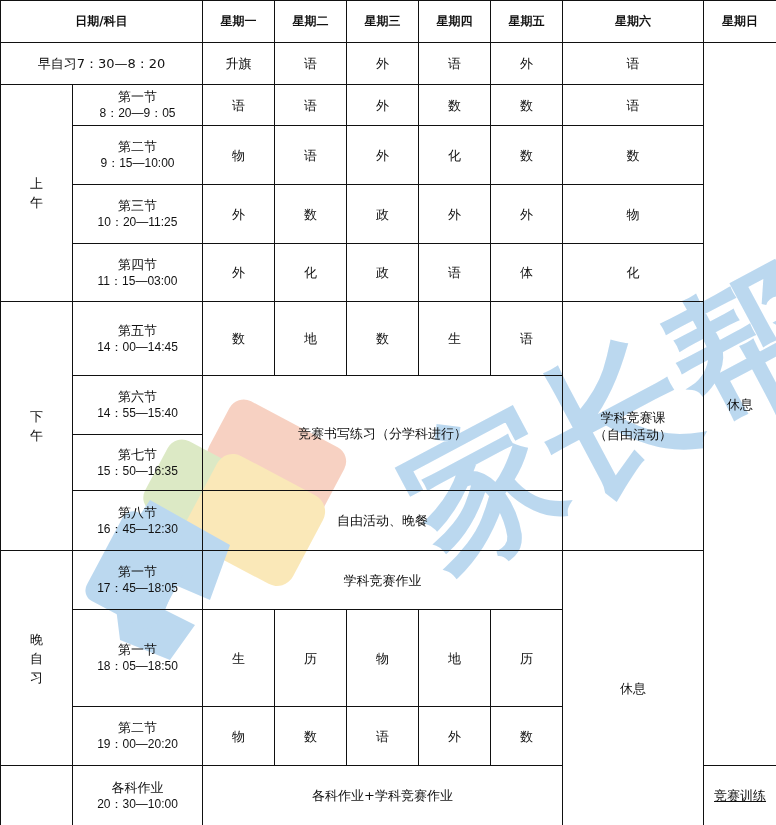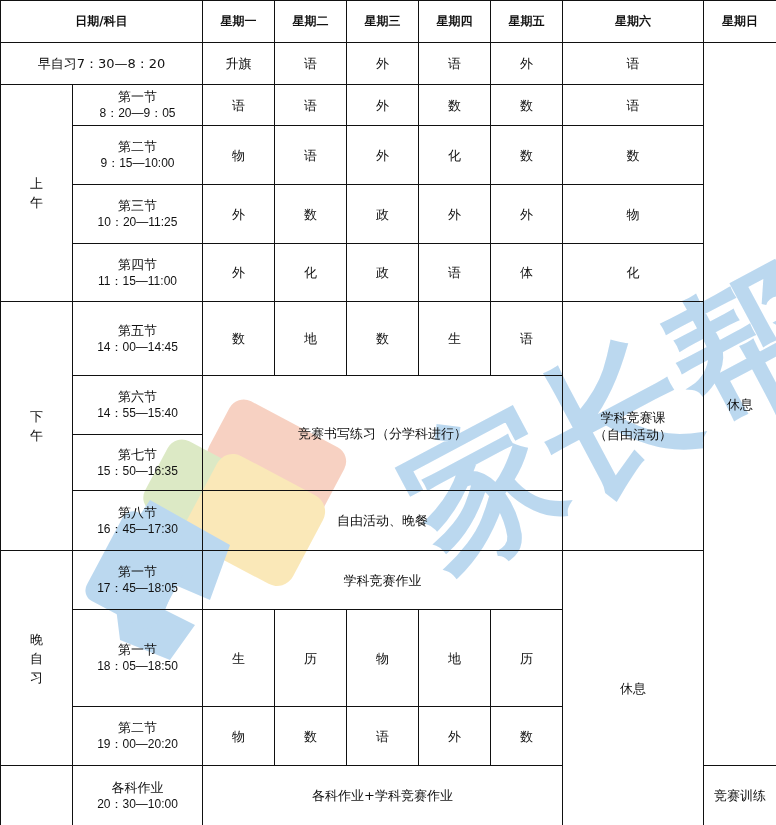--- a/index.html
+++ b/index.html
@@ -7,21 +7,21 @@
          font-family: "DejaVu Sans", "Liberation Sans", sans-serif; color: #111; }
   .wm { position: absolute; left: 0; top: 0; width: 776px; height: 825px; pointer-events: none; z-index: 1; }
   table.tt { position: absolute; left: 0; top: 0; border-collapse: collapse; table-layout: fixed;
              width: 776px; height: 825px; z-index: 2; }
   table.tt td { border: 1.5px solid #111; text-align: center; vertical-align: middle;
                 font-size: 13px; padding: 0; line-height: 17px; background: transparent; }
   table.tt td.hd { font-weight: bold; font-size: 12px; }
   .vert { display: inline-block; width: 14px; line-height: 19px; word-break: break-all; }
   .per { display: block; }
   .tm { display: block; font-family: Liberation Sans, sans-serif; font-size: 12px; letter-spacing: 0; }
-  .small { font-size: 12px; }
+  .small { font-size: 12px; text-decoration: underline; }
 </style>
 </head>
 <body>
 
 <svg class="wm" viewBox="0 0 776 825">
   <g opacity="0.6">
     <rect x="212" y="420" width="130" height="75" rx="16" fill="#f2b49a" transform="rotate(28 277 457)"></rect>
     <rect x="150" y="455" width="110" height="80" rx="16" fill="#c6dca0" transform="rotate(28 205 495)"></rect>
     <rect x="195" y="470" width="120" height="100" rx="18" fill="#f8d98a" transform="rotate(28 255 520)"></rect>
     <path d="M110 560 L150 500 L230 545 L210 600 L175 585 L165 610 L195 625 L170 660 L120 640 Z" fill="#8fbfe6"></path>
@@ -97,21 +97,21 @@
     <td>外</td>
     <td>数</td>
     <td>政</td>
     <td>外</td>
     <td>外</td>
     <td>物</td>
   </tr>
   <tr style="height:58px">
     <td>
           <span class="per">第四节</span>
-          <span class="tm">11：15—11:00</span>
+          <span class="tm">11：15—03:00</span>
         </td>
     <td>外</td>
     <td>化</td>
     <td>政</td>
     <td>语</td>
     <td>体</td>
     <td>化</td>
   </tr>
 
   <tr style="height:74px">
@@ -139,21 +139,21 @@
   </tr>
   <tr style="height:56px">
     <td>
           <span class="per">第七节</span>
           <span class="tm">15：50—16:35</span>
         </td>
   </tr>
   <tr style="height:60px">
     <td>
           <span class="per">第八节</span>
-          <span class="tm">16：45—17:30</span>
+          <span class="tm">16：45—12:30</span>
         </td>
     <td colspan="5">自由活动、晚餐</td>
   </tr>
 
   <tr style="height:59px">
     <td rowspan="3"><span class="vert">晚自习</span></td>
     <td>
           <span class="per">第一节</span>
           <span class="tm">17：45—18:05</span>
         </td>

